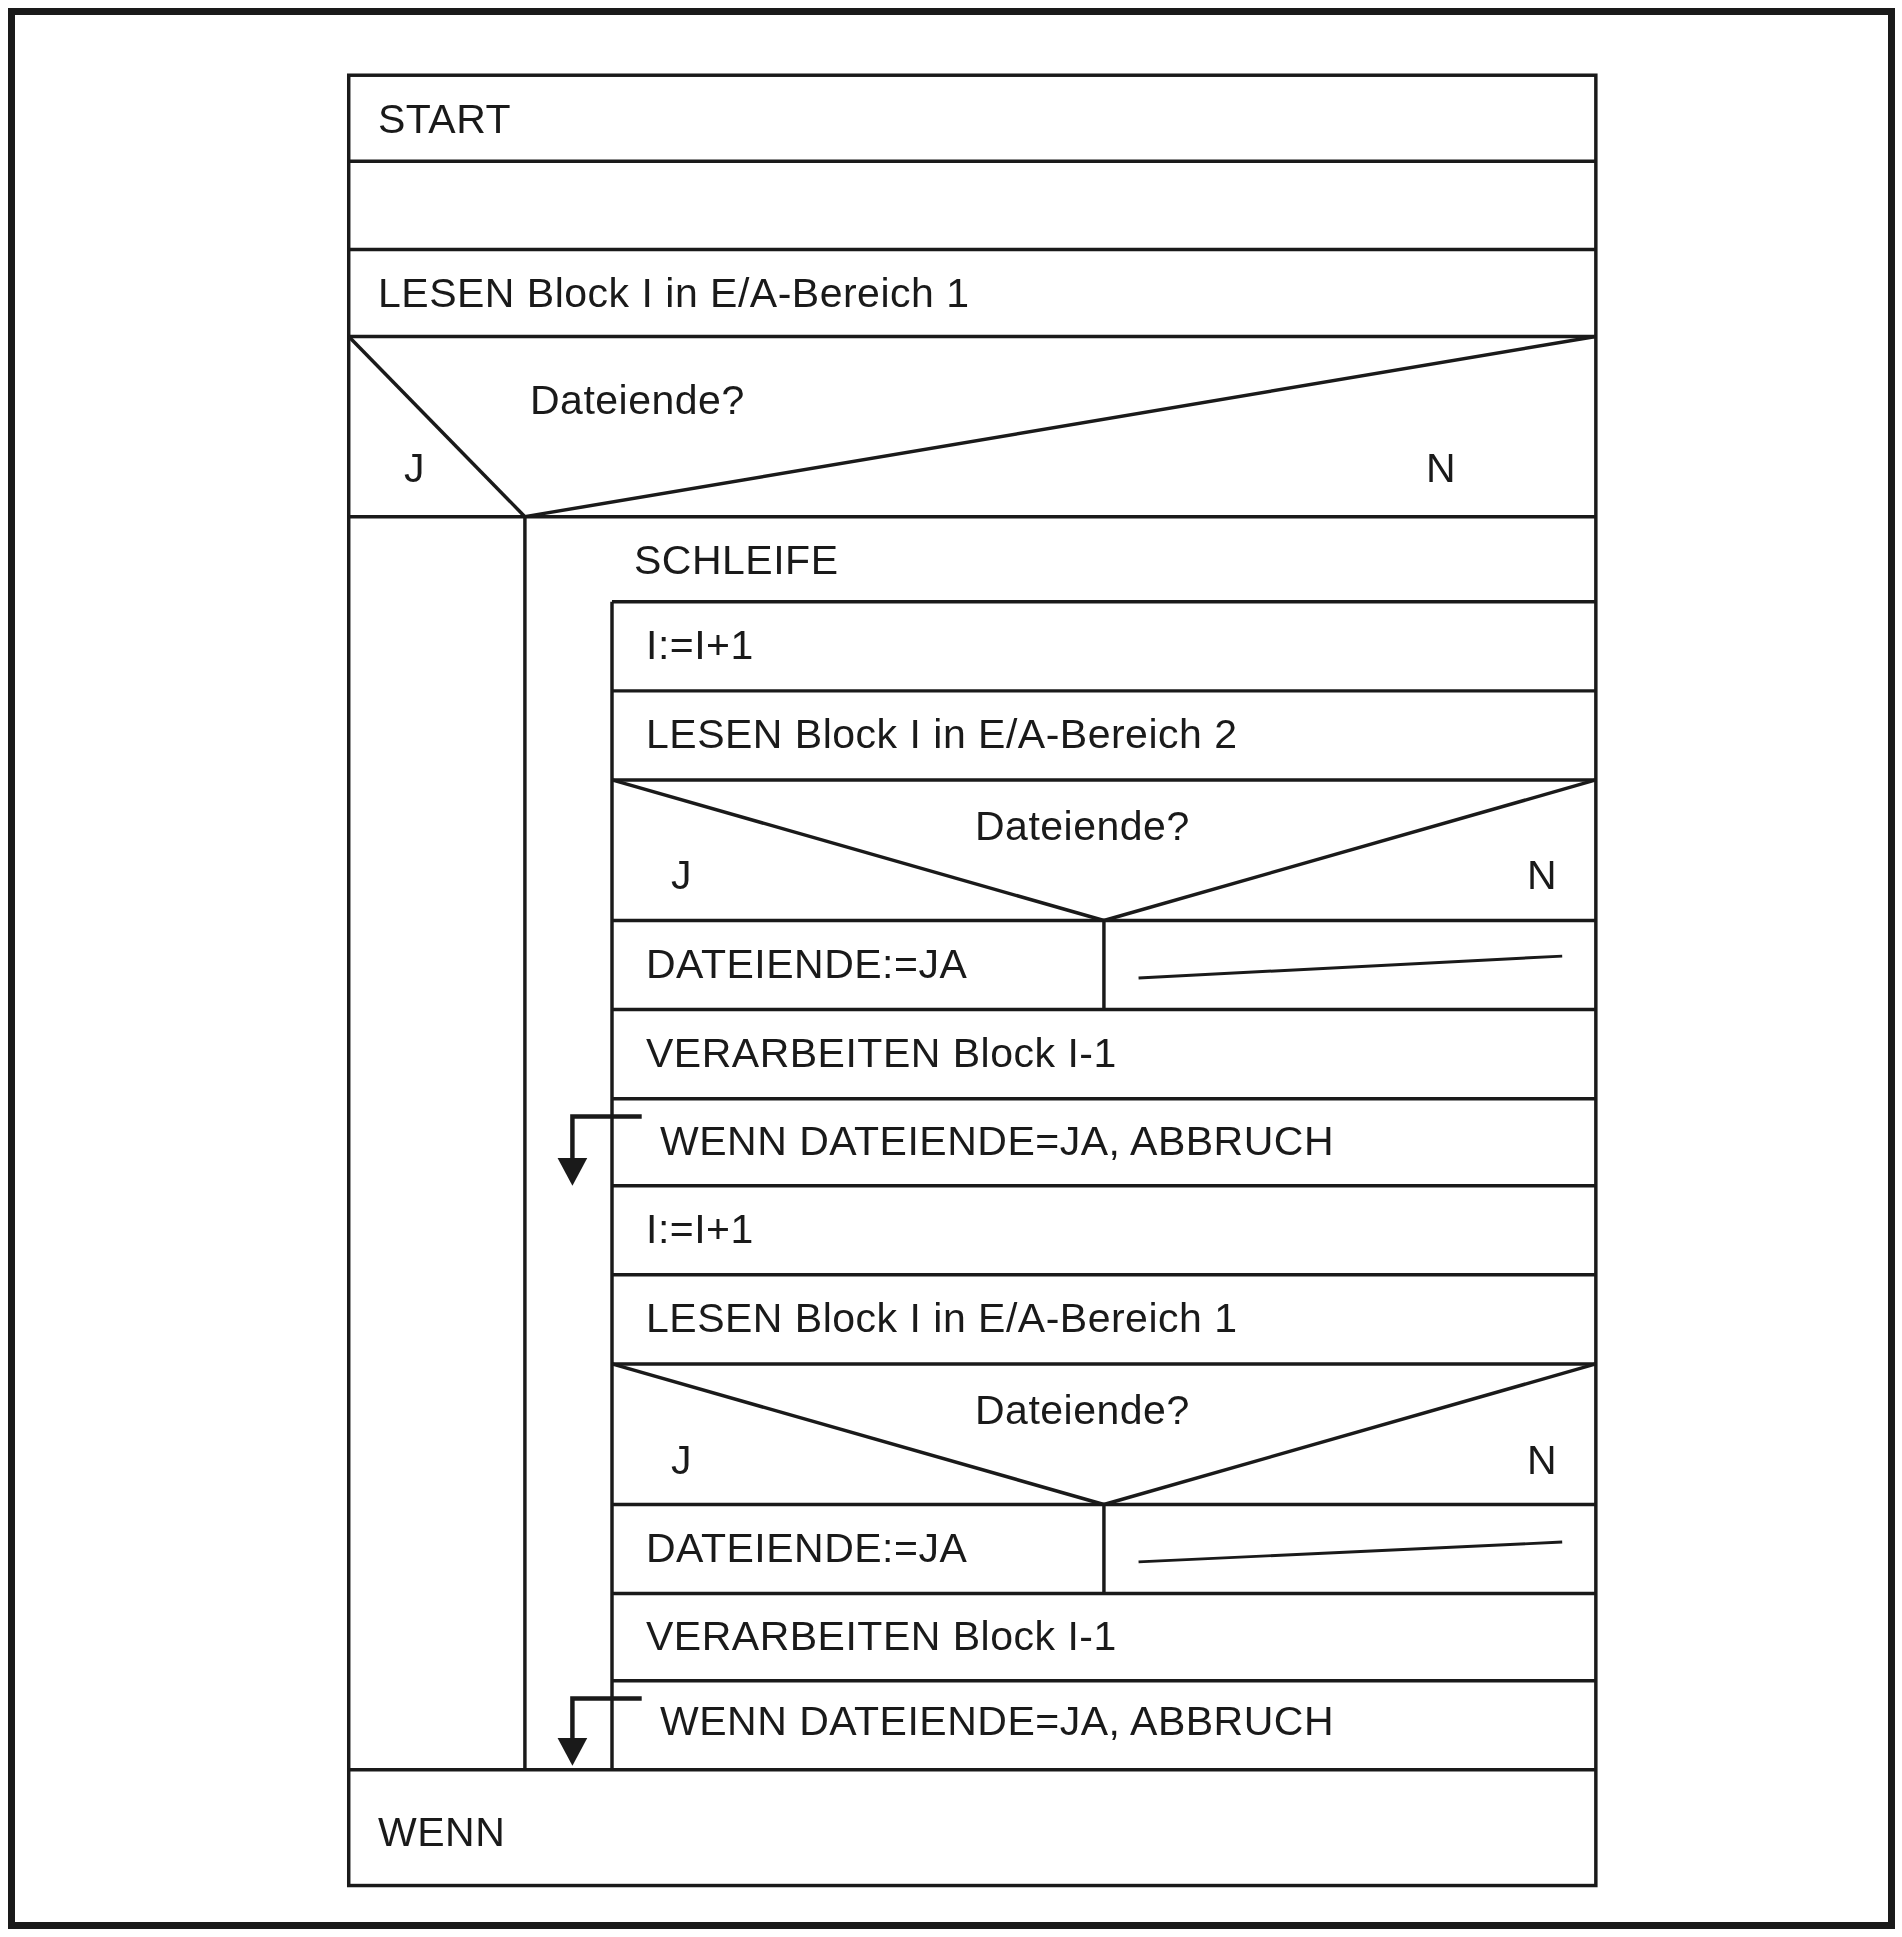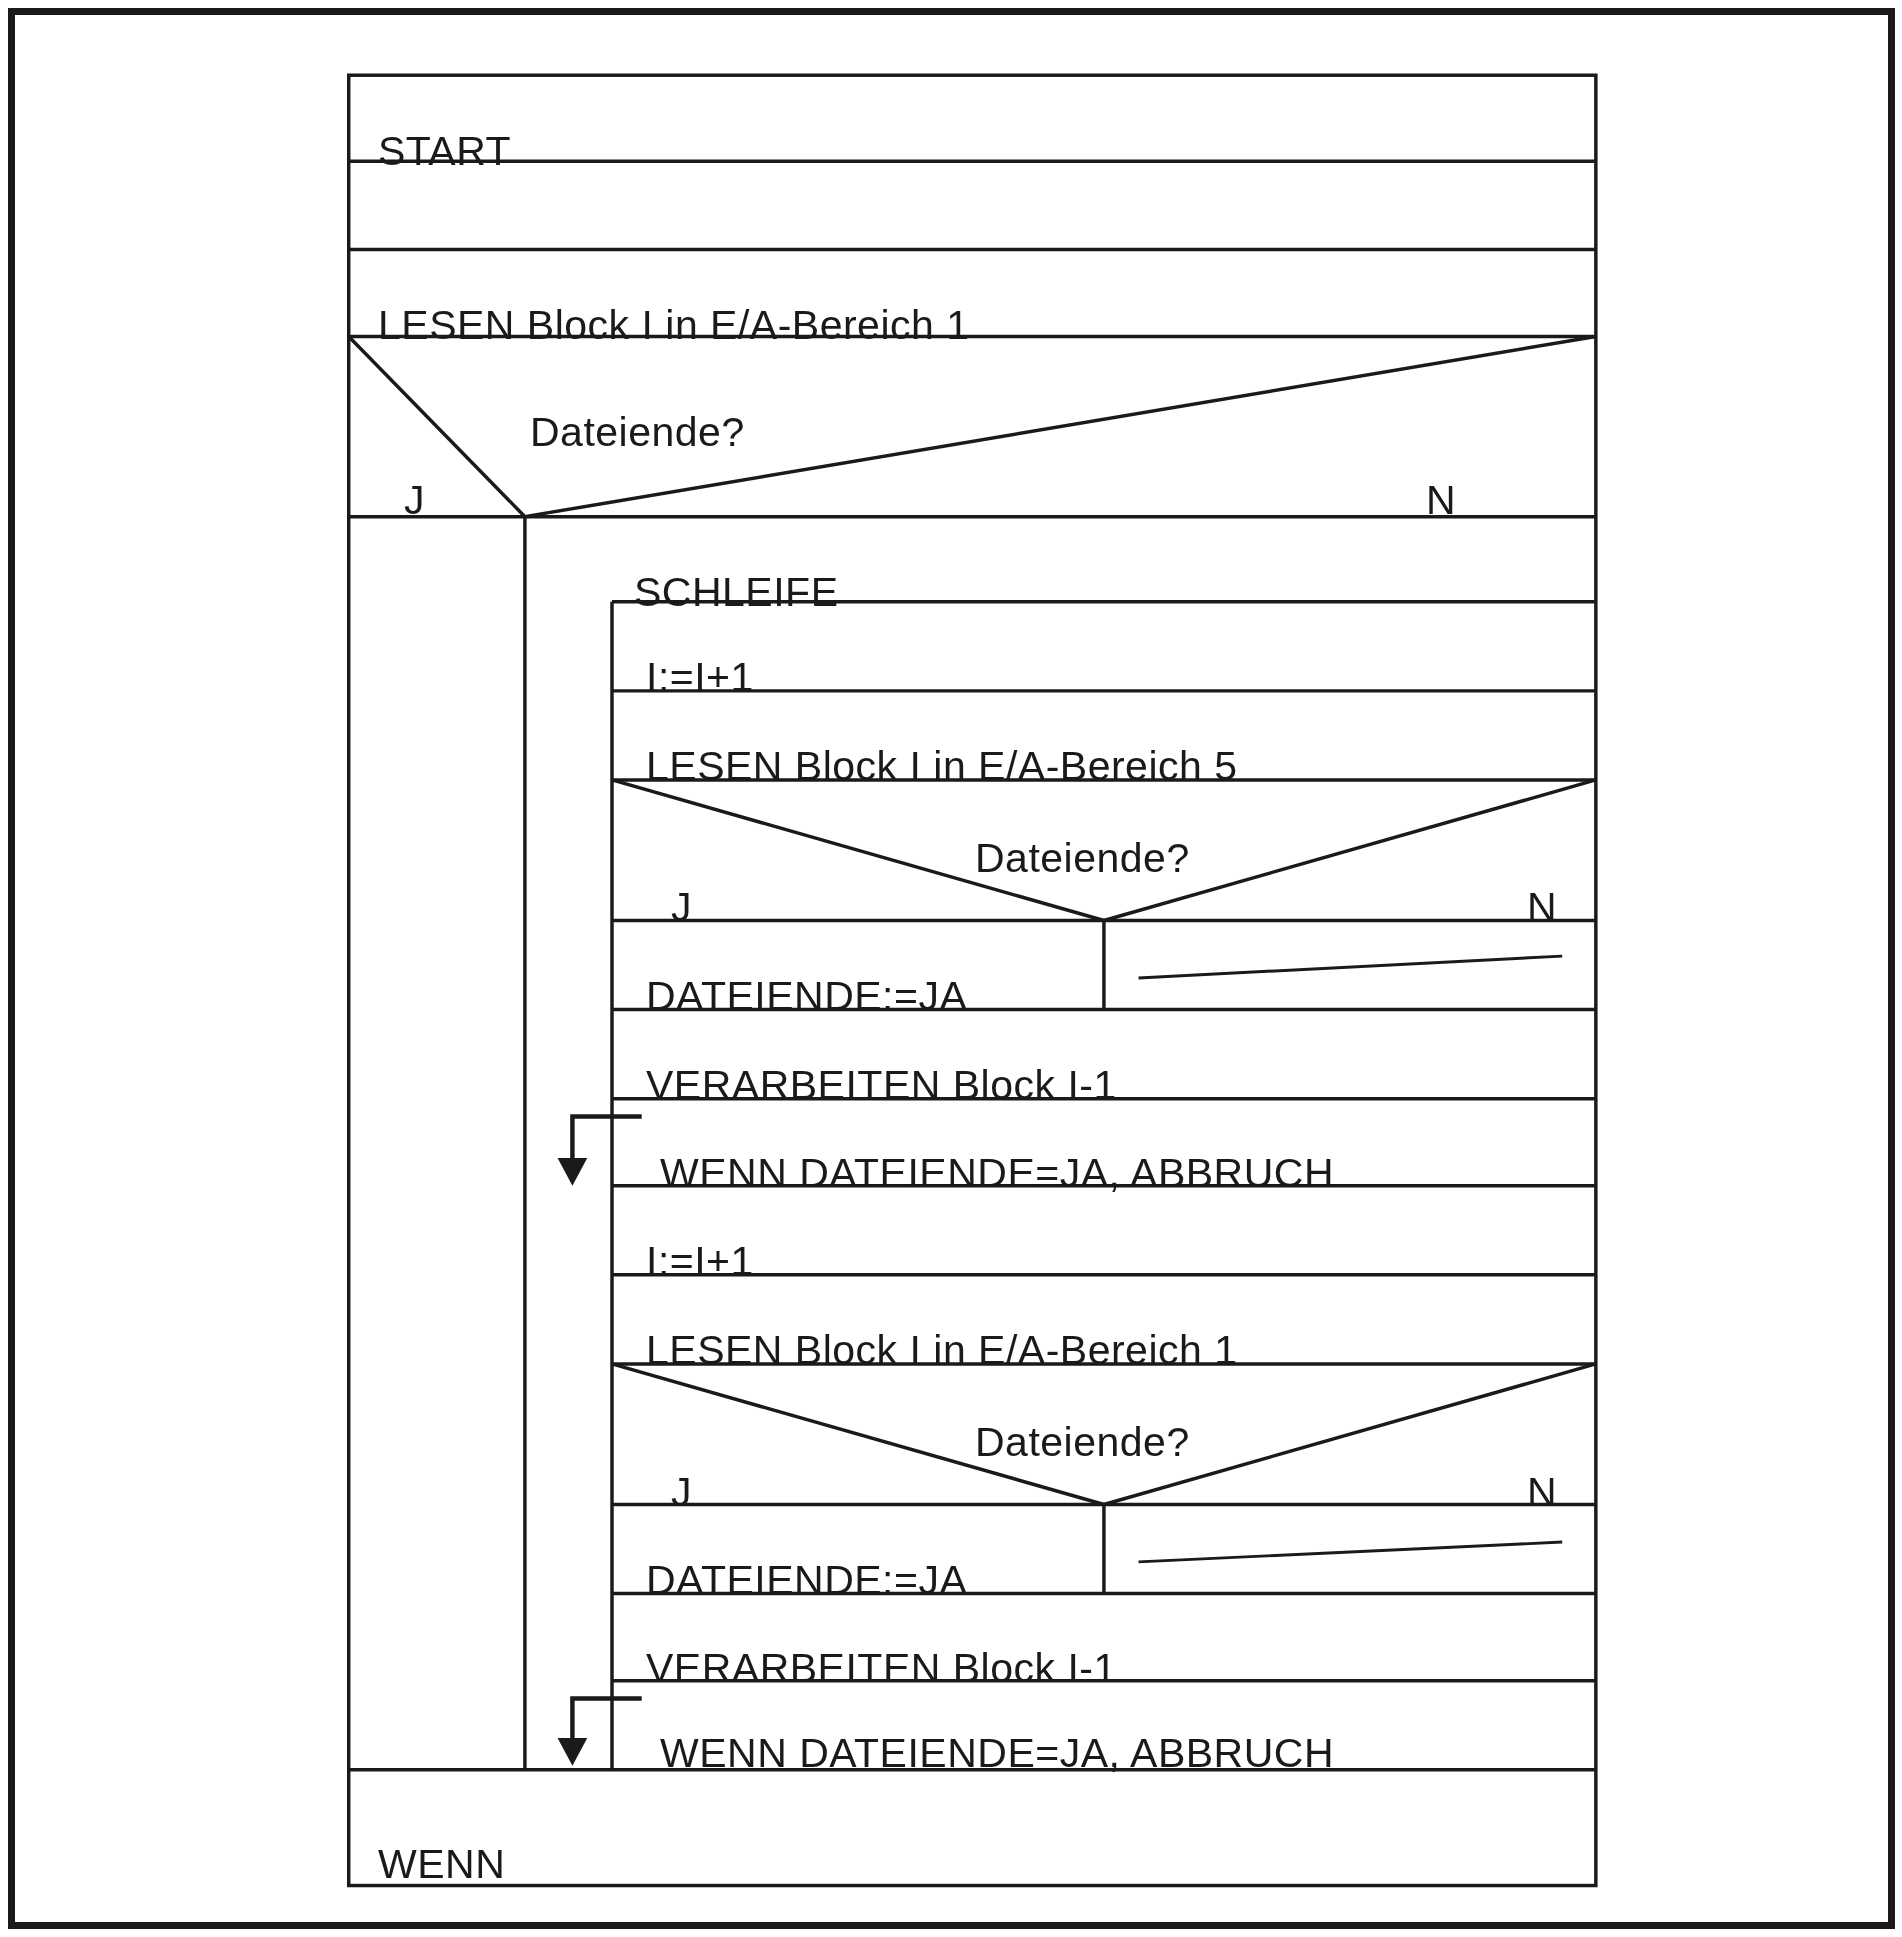--- a/index.html
+++ b/index.html
@@ -29,21 +29,20 @@
     left: 0;
     top: 0;
   }
   .lbl {
     position: absolute;
     font-size: 41px;
     line-height: 48px;
     color: #1a1a1a;
     white-space: nowrap;
     letter-spacing: 0.5px;
-    margin-top: 32px;
   }
 </style>
 </head>
 <body>
 
 <div class="page">
   <div class="frame"></div>
 
   <div class="canvas">
 
@@ -102,21 +101,21 @@
 
     <div class="lbl" style="left:378px; top:95px;">START</div>
     <div class="lbl" style="left:378px; top:269px;">LESEN Block I in E/A-Bereich 1</div>
 
     <div class="lbl" style="left:530px;  top:376px;">Dateiende?</div>
     <div class="lbl" style="left:404px;  top:444px;">J</div>
     <div class="lbl" style="left:1426px; top:444px;">N</div>
 
     <div class="lbl" style="left:634px; top:536px;">SCHLEIFE</div>
     <div class="lbl" style="left:646px; top:621px;">I:=I+1</div>
-    <div class="lbl" style="left:646px; top:710px;">LESEN Block I in E/A-Bereich 5</div>
+    <div class="lbl" style="left:646px; top:710px;">LESEN Block I in E/A-Bereich 2</div>
 
     <div class="lbl" style="left:975px;  top:802px;">Dateiende?</div>
     <div class="lbl" style="left:671px;  top:851px;">J</div>
     <div class="lbl" style="left:1527px; top:851px;">N</div>
 
     <div class="lbl" style="left:646px; top:940px;">DATEIENDE:=JA</div>
     <div class="lbl" style="left:646px; top:1029px;">VERARBEITEN Block I-1</div>
     <div class="lbl" style="left:660px; top:1117px;">WENN DATEIENDE=JA, ABBRUCH</div>
 
     <div class="lbl" style="left:646px; top:1205px;">I:=I+1</div>

